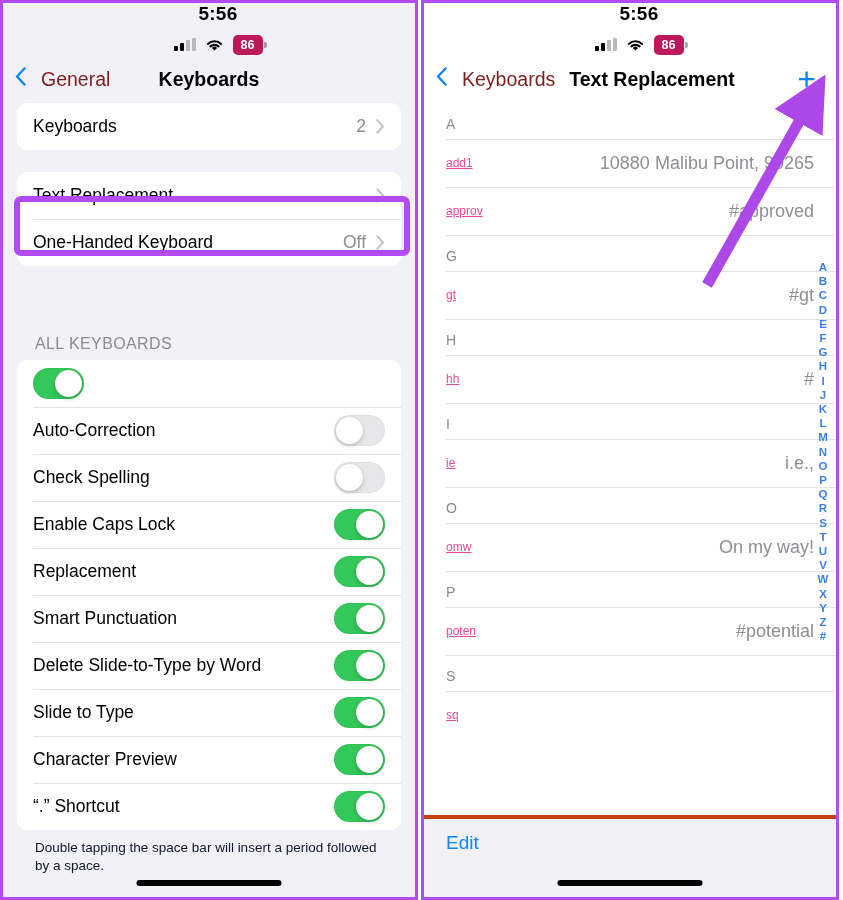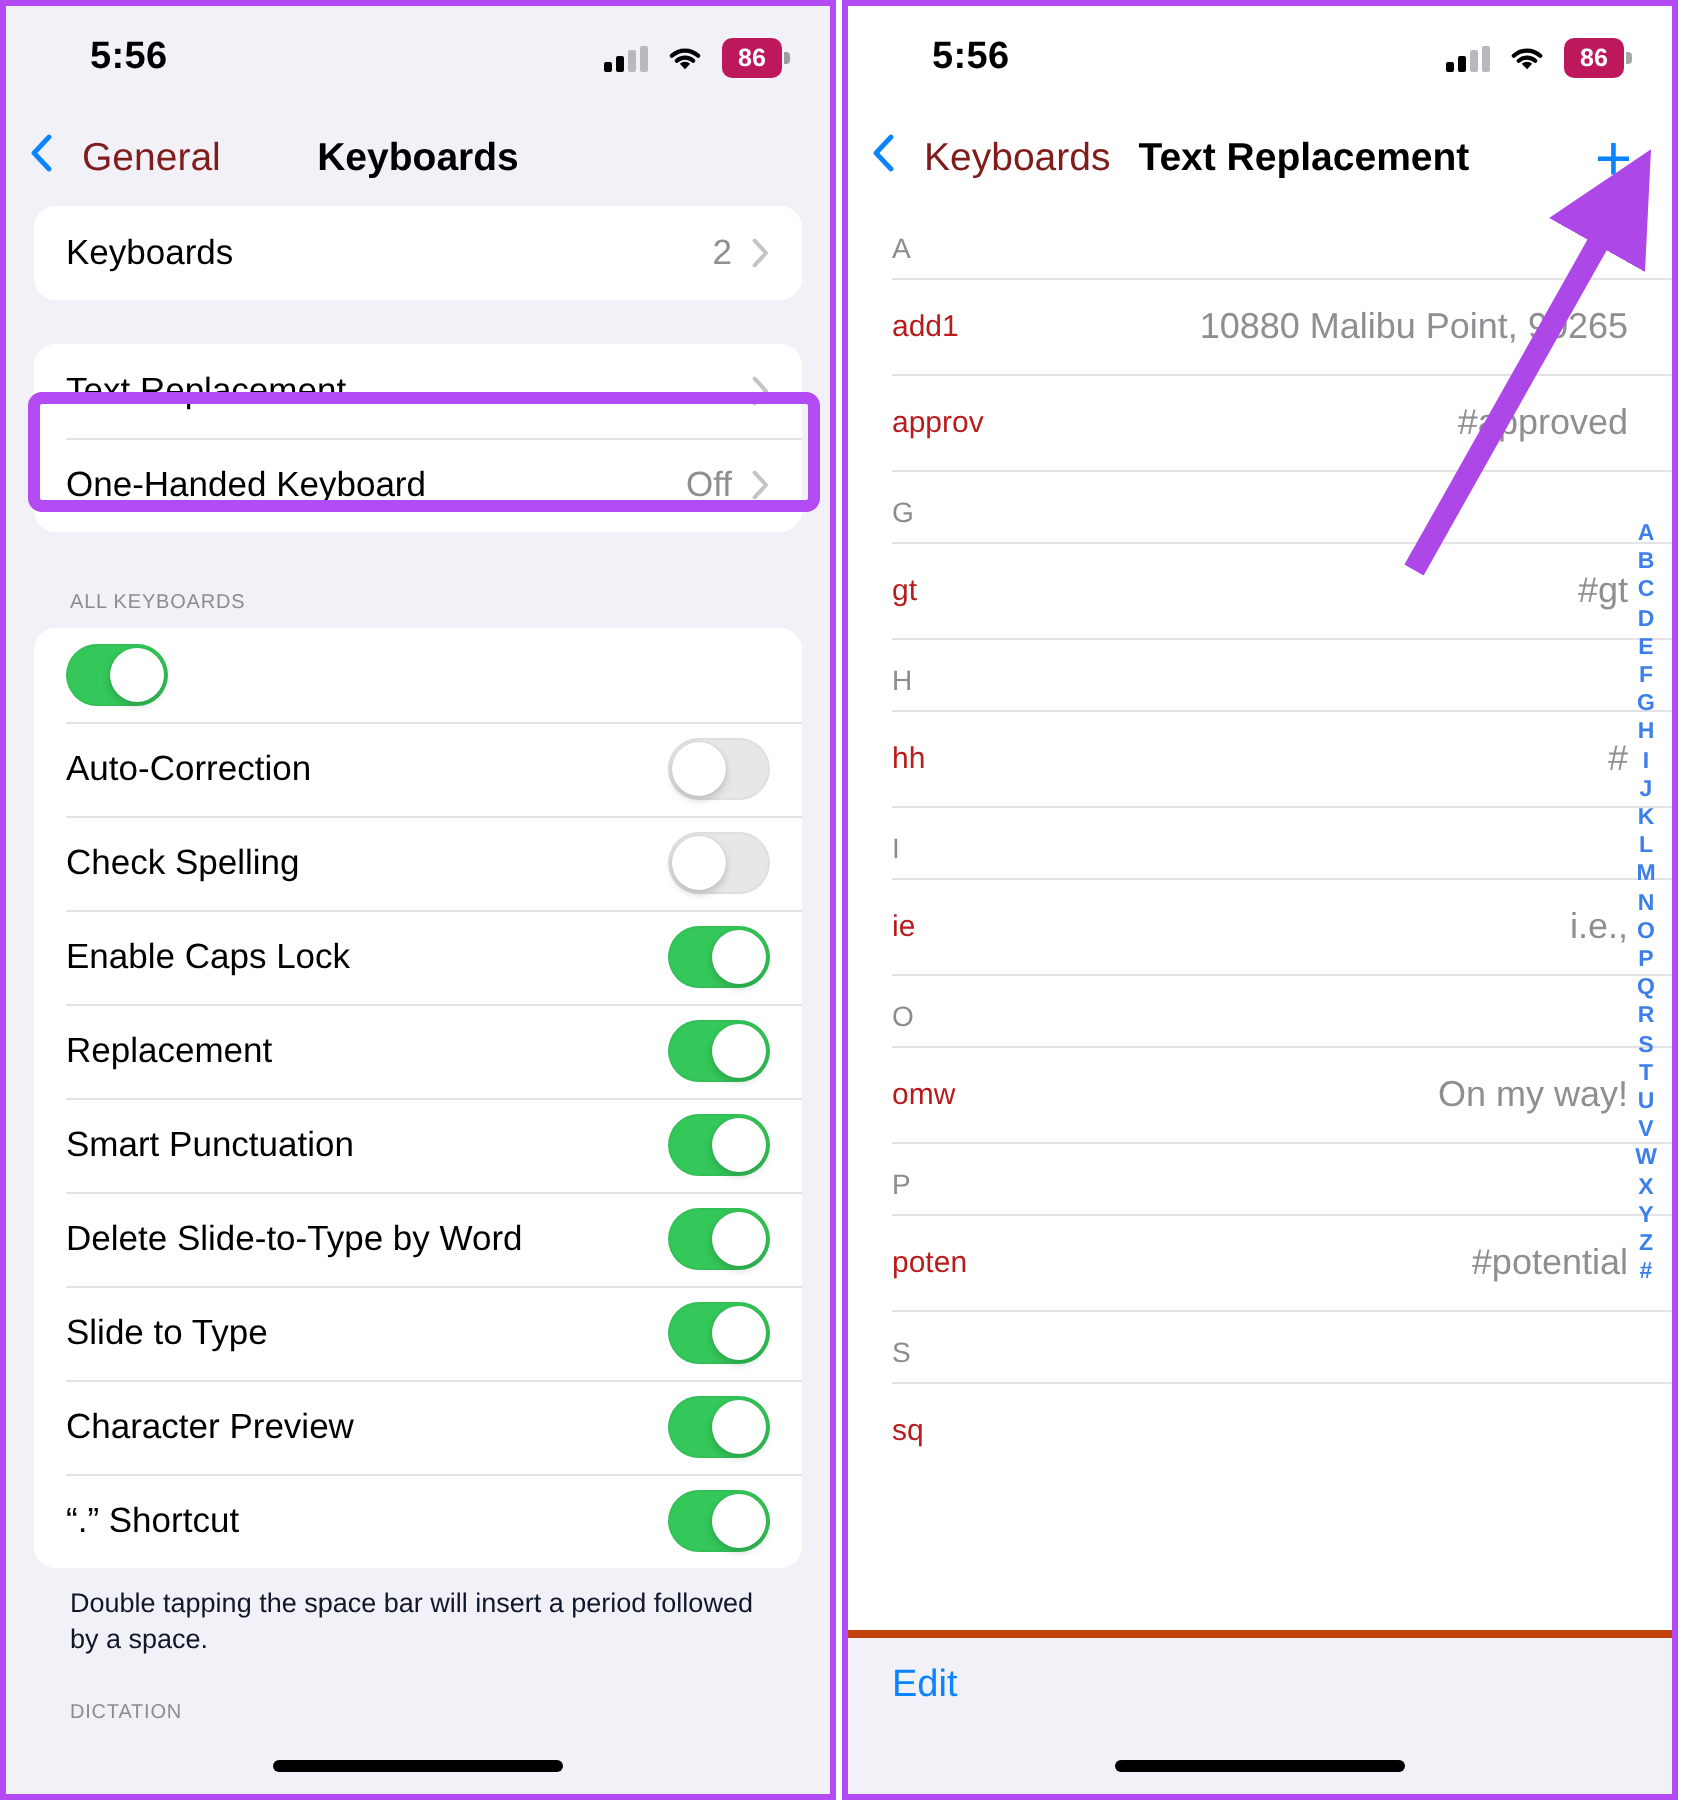--- a/index.html
+++ b/index.html
@@ -30,20 +30,21 @@
   .phone.right { background: #ffffff; }
 
   
   .statusbar {
     height: 52px;
     display: flex;
     align-items: center;
     justify-content: space-between;
     padding: 0 24px 0 42px;
     font-weight: 700;
+    flex-direction: column;
   }
   .clock { font-size: 19px; letter-spacing: 0.2px; color: #000; }
   .status-icons { display: flex; align-items: center; gap: 9px; }
   .signal { display: flex; align-items: flex-end; gap: 2px; height: 13px; }
   .signal i { display: block; width: 4px; background: #000; border-radius: 1px; }
   .signal i:nth-child(1) { height: 5px; }
   .signal i:nth-child(2) { height: 8px; }
   .signal i:nth-child(3) { height: 11px; background: #b9b9bd; }
   .signal i:nth-child(4) { height: 13px; background: #b9b9bd; }
   .wifi { position: relative; width: 19px; height: 14px; }
@@ -138,25 +139,26 @@
   }
   .row .label { font-size: 17.5px; color: #000; flex: 1; }
   .row .value { font-size: 17.5px; color: #8e8e93; margin-right: 10px; }
   .chevron-r {
     width: 9px; height: 15px;
     flex: 0 0 auto;
   }
   .group-gap { height: 22px; }
 
   .section-header {
-    font-size: 10px;
+    font-size: 16px;
     color: #8b8b90;
     letter-spacing: 0.4px;
     padding: 0 18px 7px 18px;
     text-transform: uppercase;
+    margin-top: 39px;
   }
 
   
   .toggle {
     width: 51px; height: 31px;
     border-radius: 16px;
     position: relative;
     flex: 0 0 auto;
     cursor: pointer;
     background: #e7e7ea;
@@ -220,21 +222,21 @@
   }
   .tr-row::before, .tr-section-header::before {
     content: "";
     position: absolute;
     left: 22px; right: 0; top: 0;
     height: 1px;
     background: #e3e3e6;
   }
   .tr-section-header { position: relative; }
   .tr-section-header.first::before { display: none; }
-  .tr-row .shortcut { font-size: 15px; color: #b91c1c; }
+  .tr-row .shortcut { font-size: 12px; color: #ec4899; text-decoration: underline; }
   .tr-row .phrase { font-size: 18px; color: #8e8e93; }
   .tr-row.blurred .phrase {
     filter: blur(5px);
     opacity: 0.55;
   }
 
   
   .index-strip {
     position: absolute;
     right: 3px;

